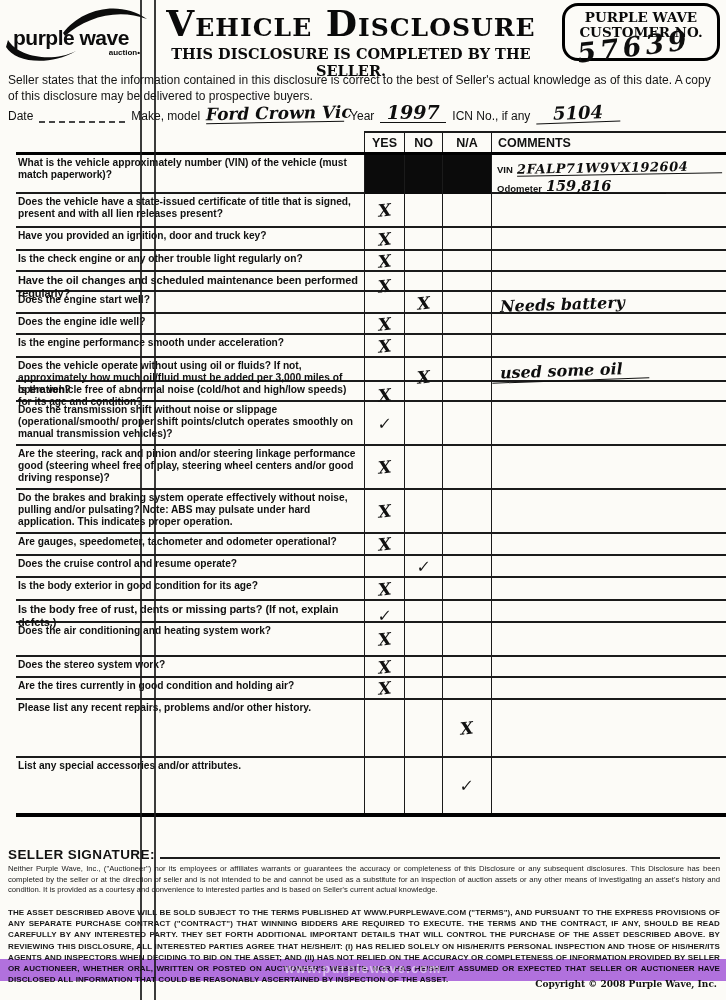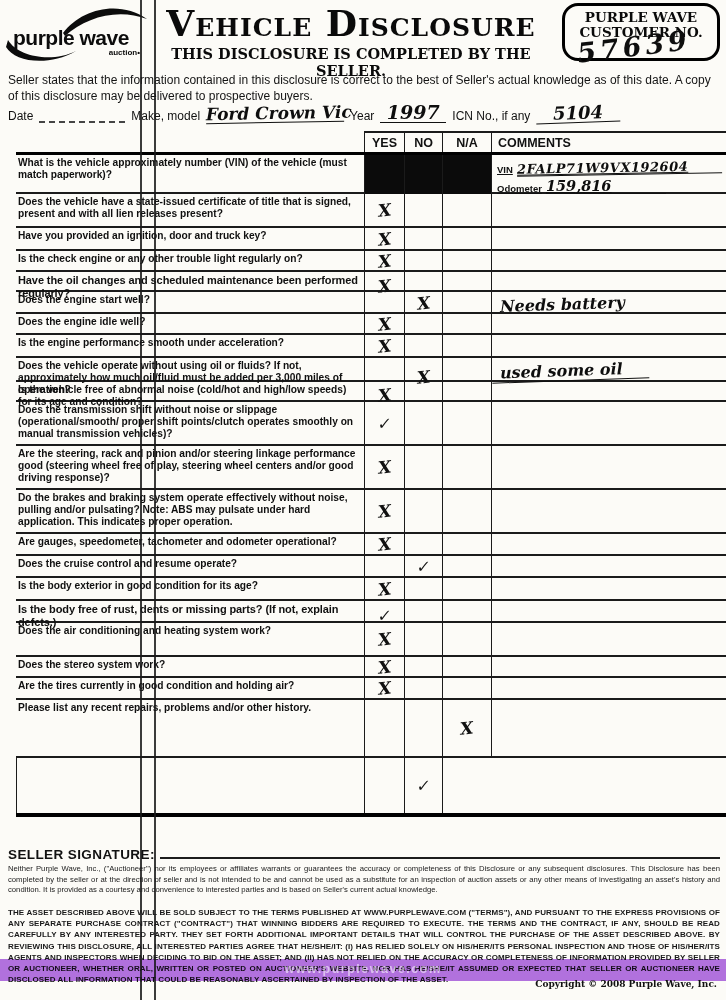--- a/index.html
+++ b/index.html
@@ -47,21 +47,21 @@
   .thead .q{border:none;}
   .cell{box-sizing:border-box;position:relative;}
   .mark,.cmt{border-left:1.7px solid #1b1b1b;}
   .mark{display:flex;align-items:center;justify-content:center;}
   .thead .mark,.thead .cmt{border-top:2.5px solid #1b1b1b;display:flex;align-items:center;}
   .thead .mark{justify-content:center;font:700 12.5px "Liberation Sans",sans-serif;}
   .thead .cmt{font:700 12.5px "Liberation Sans",sans-serif;padding-left:6px;}
   .q{padding:2px 5px 0 2px;font:600 10.2px/1.18 "Liberation Sans",sans-serif;color:#101010;}
   .vinrow{height:40px;border-top:3px solid #000;}
   .blackout{background:#0b0b0b;}
-  .vincmt{padding:1px 4px 0 5px;text-decoration:underline;}
+  .vincmt{padding:1px 4px 0 5px;}
   .cline{display:flex;align-items:flex-end;gap:4px;height:19px;}
   .plabel{font:700 9.5px "Liberation Sans",sans-serif;}
   .vinval{font-size:13px;border-bottom:1.6px solid #111;line-height:1;letter-spacing:.5px;
           transform:rotate(-1deg);flex:1;}
   .odoval{font-size:14.5px;border-bottom:1.6px solid #111;line-height:1;width:120px;}
   .mk{display:inline-block;}
   .mx{font:700 italic 17px "DejaVu Serif",serif;transform:rotate(-6deg);}
   .mc{font:700 16px "DejaVu Sans",sans-serif;transform:skewX(-12deg) rotate(-6deg);}
   .cmttext{font-size:16px;padding-left:8px;display:inline-block;transform:rotate(-2deg);margin-top:3px;}
   .uline{border-bottom:1.6px solid #111;padding-right:26px;}
@@ -329,20 +329,21 @@
       <div class="trow r20">
         <div class="cell q"><span class="qtext">Please list any recent repairs, problems and/or other history.</span></div>
         <div class="cell mark"></div>
         <div class="cell mark"></div>
         <div class="cell mark">
           <span class="mk mx">X</span>
         </div>
         <div class="cell cmt"></div>
       </div>
       <div class="trow r21">
+        <div class="cell q"><span class="qtext">List any special accessories and/or attributes.</span></div>
         <div class="cell mark"></div>
         <div class="cell mark"></div>
         <div class="cell mark">
           <span class="mk mc">✓</span>
         </div>
         <div class="cell cmt"></div>
       </div>
     </div>
 
   <div class="sigrow">

